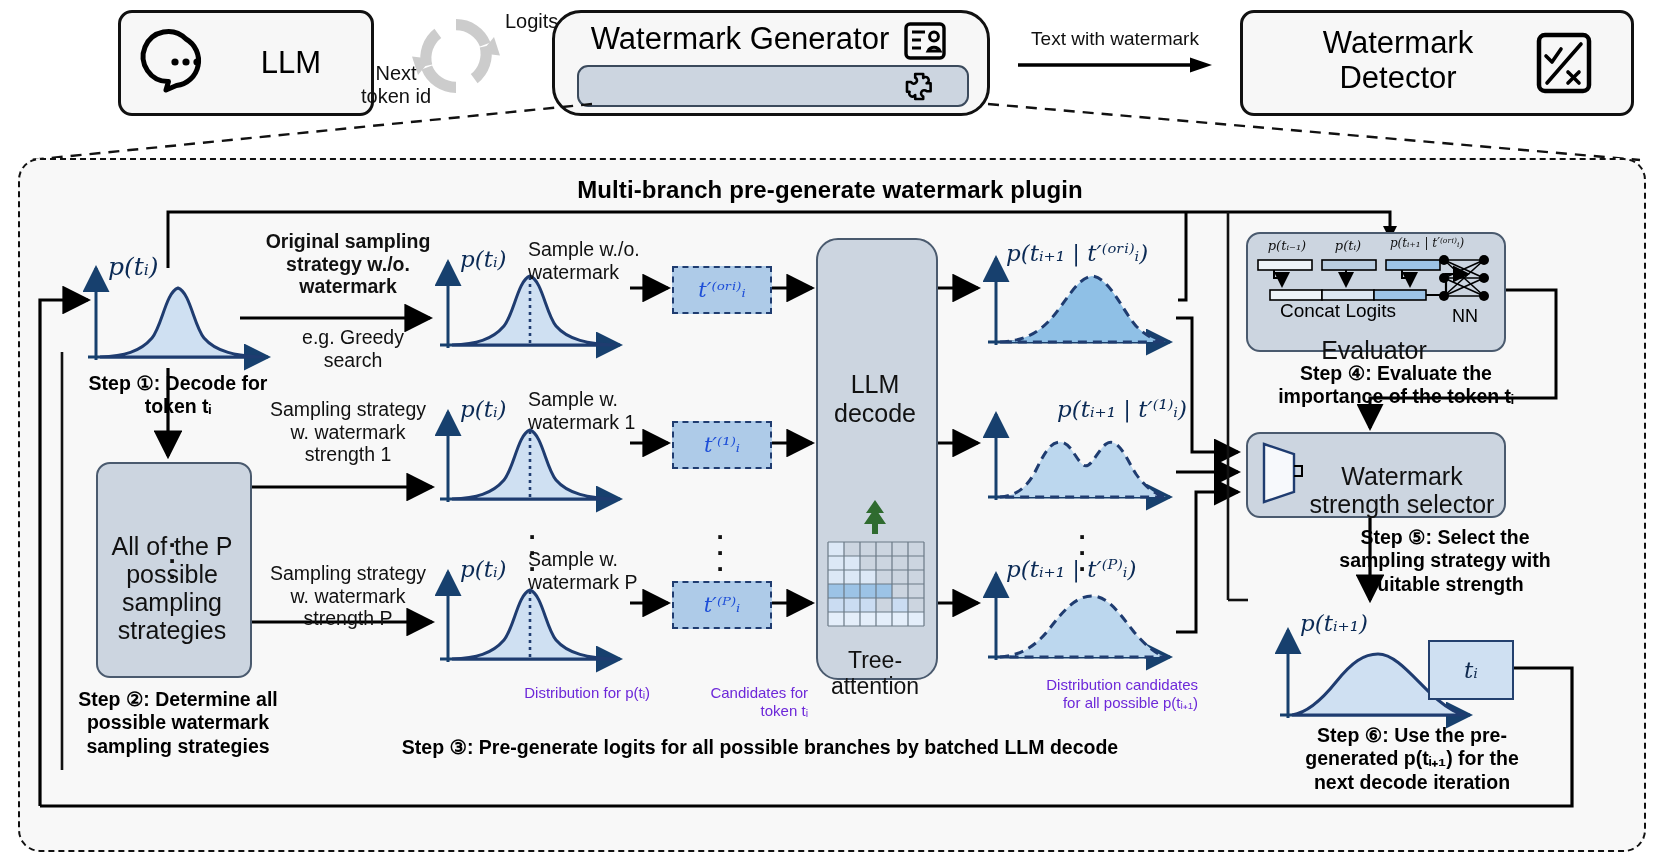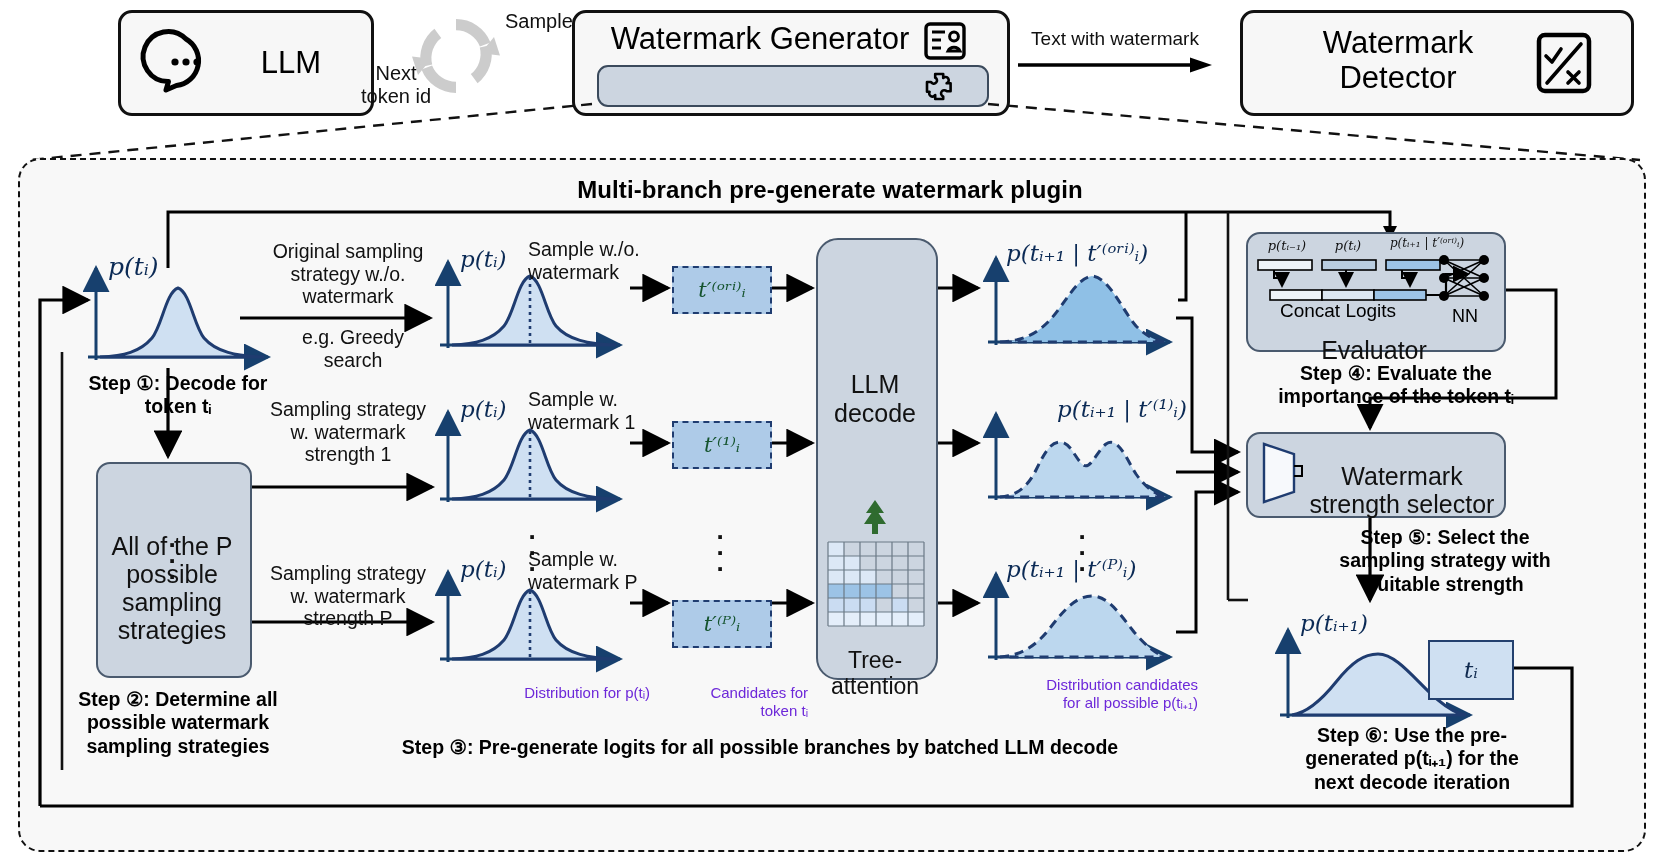--- a/index.html
+++ b/index.html
@@ -28,21 +28,21 @@
   .step{font-size:19.5px;font-weight:bold;line-height:1.2;text-align:center;color:#000;}
 
   
   .math{font-family:"DejaVu Serif",serif;font-style:italic;color:#0b2a55;}
   .mathk{font-family:"DejaVu Serif",serif;font-style:italic;color:#111;}
 
   
   .tokchip{background:#aecbe8;border:2.5px dashed #1f3c70;
            display:flex;align-items:center;justify-content:center;}
   .tokchip span{font-family:"DejaVu Serif",serif;font-style:italic;
-                font-size:21px;color:#14532d;}
+                font-size:21px;color:#1d4ed8;}
   .tokplain{background:#cfe0f2;border:2.5px solid #23406e;
             display:flex;align-items:center;justify-content:center;}
   .tokplain span{font-family:"DejaVu Serif",serif;font-style:italic;
                  font-size:23px;color:#102a4f;}
 
   
   .vdots{font-size:26px;color:#111;line-height:.62;text-align:center;font-weight:bold;}
 
   svg{display:block;overflow:visible;}
   .ovl{position:absolute;left:0;top:0;width:1660px;height:862px;pointer-events:none;}
@@ -67,25 +67,25 @@
     <g fill="#cccccc">
       <path d="M48 8 a37 37 0 0 1 34.5 23.4 l-10.6 4.1 a25.7 25.7 0 0 0 -23.9 -16.2 z"></path>
       <path d="M86 26 l6 18.5 -19.3 -2.2 z"></path>
       <path d="M48 82 a37 37 0 0 1 -34.5 -23.4 l10.6 -4.1 a25.7 25.7 0 0 0 23.9 16.2 z"></path>
       <path d="M10 64 l-6 -18.5 19.3 2.2 z"></path>
       <path d="M82.6 34 a37 37 0 0 1 -13 38.2 l-6.8 -9.1 a25.7 25.7 0 0 0 9 -26.5 z"></path>
       <path d="M13.4 56 a37 37 0 0 1 13 -38.2 l6.8 9.1 a25.7 25.7 0 0 0 -9 26.5 z"></path>
     </g>
   </svg>
 </div>
-<div class="abs note" style="left:505px;top:10px;width:90px;height:24px;text-align:left;font-size:20px;">Sample</div>
+<div class="abs note" style="left:505px;top:10px;width:90px;height:24px;text-align:left;font-size:20px;">Logits</div>
 <div class="abs note" style="left:336px;top:62px;width:120px;height:52px;white-space:pre-line;font-size:20px;">Next
 token id</div>
 
-<div class="abs topbox" style="left:572px;top:10px;width:432px;height:100px;">
+<div class="abs topbox" style="left:552px;top:10px;width:432px;height:100px;border-radius:29px;">
   <div class="abs ctr topbox-title" style="left:30px;top:4px;width:310px;height:44px;">Watermark Generator</div>
   <div class="abs" style="left:348px;top:8px;width:44px;height:40px;">
     <svg width="44" height="40" viewBox="0 0 44 40">
       <rect x="3" y="3" width="38" height="34" rx="4" fill="none" stroke="#000" stroke-width="3.4"></rect>
       <line x1="9" y1="11" x2="22" y2="11" stroke="#000" stroke-width="3"></line>
       <line x1="9" y1="19" x2="18" y2="19" stroke="#000" stroke-width="3"></line>
       <line x1="9" y1="27" x2="18" y2="27" stroke="#000" stroke-width="3"></line>
       <circle cx="31" cy="15.5" r="4.4" fill="none" stroke="#000" stroke-width="3"></circle>
       <path d="M25 30 a6.5 6 0 0 1 12 0 z" fill="none" stroke="#000" stroke-width="3"></path>
     </svg>
@@ -248,21 +248,21 @@
 
 <div class="abs greybox" style="left:96px;top:462px;width:152px;height:212px;"></div>
 <div class="abs ctr greybox-label" style="left:100px;top:470px;width:144px;height:196px;white-space:pre-line;">All of the P
 possible
 sampling
 strategies</div>
 <div class="abs step" style="left:58px;top:688px;width:240px;white-space:pre-line;">Step ②: Determine all
 possible watermark
 sampling strategies</div>
 
-<div class="abs note" style="left:248px;top:240px;width:200px;white-space:pre-line;">Original sampling
+<div class="abs note" style="left:248px;top:230px;width:200px;white-space:pre-line;font-weight:bold;">Original sampling
 strategy w./o.
 watermark</div>
 <div class="abs note" style="left:268px;top:326px;width:170px;white-space:pre-line;">e.g. Greedy
 search</div>
 <div class="abs note" style="left:248px;top:398px;width:200px;white-space:pre-line;">Sampling strategy
 w. watermark
 strength 1</div>
 <div class="abs note" style="left:248px;top:562px;width:200px;white-space:pre-line;">Sampling strategy
 w. watermark
 strength P</div>
@@ -282,21 +282,21 @@
 <div class="abs vdots" style="left:512px;top:522px;width:40px;">.<br>.<br>.</div>
 <div class="abs vdots" style="left:700px;top:522px;width:40px;">.<br>.<br>.</div>
 <div class="abs vdots" style="left:1062px;top:522px;width:40px;">.<br>.<br>.</div>
 
 <div class="abs tokchip" style="left:672px;top:266px;width:96px;height:44px;">
   <span>t′⁽ᵒʳⁱ⁾ᵢ</span>
 </div>
 <div class="abs tokchip" style="left:672px;top:421px;width:96px;height:44px;">
   <span>t′⁽¹⁾ᵢ</span>
 </div>
-<div class="abs tokchip" style="left:672px;top:600px;width:96px;height:44px;align-items:center;">
+<div class="abs tokchip" style="left:672px;top:581px;width:96px;height:44px;align-items:center;">
   <span>t′⁽ᴾ⁾ᵢ</span>
 </div>
 
 <div class="abs greybox" style="left:816px;top:238px;width:118px;height:438px;border-radius:22px;"></div>
 <div class="abs greybox-label" style="left:818px;top:350px;width:114px;
      white-space:pre-line;text-align:center;line-height:1.15;">LLM
 decode</div>
 <div class="abs" style="left:856px;top:498px;width:38px;height:40px;">
   <svg width="38" height="40" viewBox="0 0 38 40">
     <g fill="#2f6b2f">

